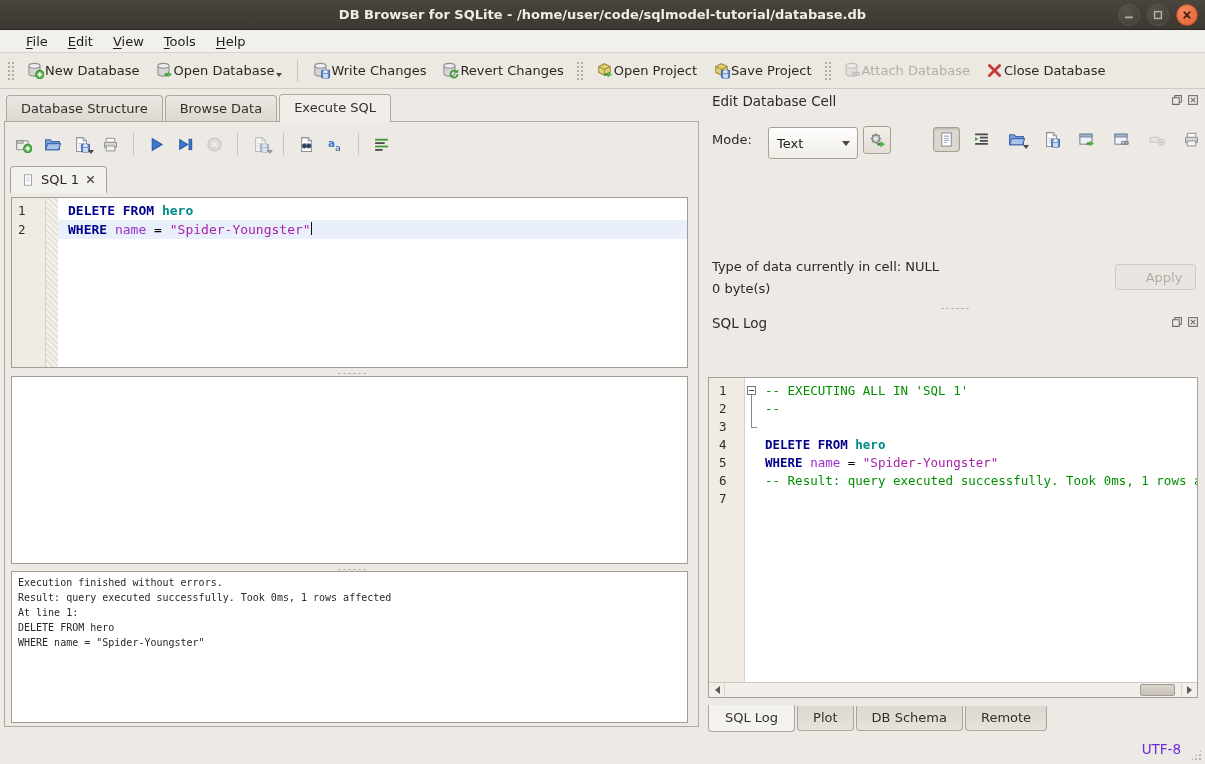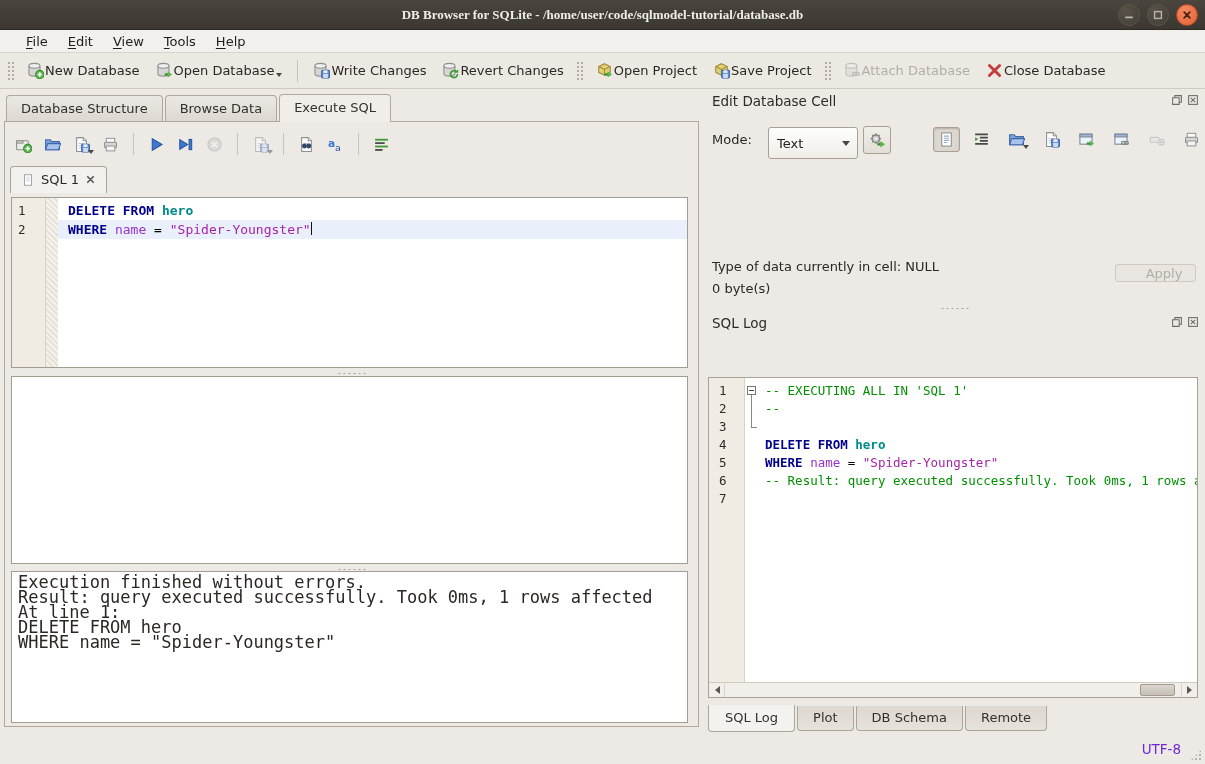--- a/index.html
+++ b/index.html
@@ -1,20 +1,20 @@
 <!DOCTYPE html>
 <html><head>
 <meta charset="utf-8">
 <style>
   * { margin:0; padding:0; box-sizing:border-box; }
   html,body { width:1205px; height:764px; overflow:hidden; }
   body { font-family:"DejaVu Sans","Liberation Sans",sans-serif; font-size:13px; background:#edeae5; color:#2b2824; }
 
   
-  .titlebar { position:relative; height:30px; background:linear-gradient(#4a453d,#3b3732); border-bottom:1px solid #2c2925;font-family:Liberation Serif, serif; }
+  .titlebar { position:relative; height:30px; background:linear-gradient(#4a453d,#3b3732); border-bottom:1px solid #2c2925; }
   .titlebar .title { position:absolute; left:0; right:0; top:0; height:30px; line-height:30px; text-align:center; color:#f0ede7; font-weight:bold; font-size:13px; }
   .win-controls { position:absolute; right:7px; top:4px; display:flex; gap:7px; }
   .win-btn { width:22px; height:22px; border-radius:50%; background:radial-gradient(circle at 35% 30%,#585248,#413d36); border:1px solid #5c564b; display:flex; align-items:center; justify-content:center; }
   .win-btn.close { background:radial-gradient(circle at 35% 30%,#f58a5e,#e25f35); border:1px solid #b64a26; }
 
   
   .menubar { height:23px; background:#f2f0ec; border-bottom:1px solid #d9d4cd; display:flex; align-items:center; padding-left:16px; }
   .menu-item { padding:2px 10px; color:#1f1d1a; }
   .menu-item u { text-underline-offset:2px; }
 
@@ -73,21 +73,21 @@
   .tk-id { color:#9932cc; }
   .tk-str { color:#a723a7; }
   .tk-cmt { color:#009100; }
   .tk-pl { color:#000; }
 
   .hsplit { position:absolute; left:0; right:0; height:6px; display:flex; align-items:center; justify-content:center; }
   .hsplit .dots { width:30px; height:3px; background-image:radial-gradient(#a9a296 0.9px,transparent 1.1px); background-size:5px 3px; }
   .s1 { top:248px; } .s2 { top:444px; }
 
   .results { position:absolute; left:6px; top:254px; right:10px; height:188px; border:1px solid #a49c91; background:#fff; }
-  .message { position:absolute; left:6px; top:449px; right:10px; height:152px; border:1px solid #a49c91; background:#fff; padding:3px 6px; font-family:"DejaVu Sans Mono","Liberation Mono",monospace; font-size:17px; line-height:15px; white-space:pre-line; overflow:hidden; }
+  .message { position:absolute; left:6px; top:449px; right:10px; height:152px; border:1px solid #a49c91; background:#fff; padding:3px 6px; font-family:"DejaVu Sans Mono","Liberation Mono",monospace; font-size:10px; line-height:15px; white-space:pre-line; overflow:hidden; }
 
   
   .dock-title { position:absolute; left:7px; font-size:13.5px; color:#2e2b27; }
   .dock-btns { position:absolute; right:5px; display:flex; gap:2px; }
   .dock-btn { width:14px; height:14px; display:flex; align-items:center; justify-content:center; }
 
   .combo { position:absolute; background:linear-gradient(#fefefd,#f0ede8); border:1px solid #a8a094; border-radius:3px; display:flex; align-items:center; }
   .combo .ct { flex:1; padding:0 8px; color:#222; }
   .combo .ca { width:22px; align-self:stretch; display:flex; align-items:center; justify-content:center; }
   .combo .ca::before { content:""; border:4px solid transparent; border-top:5px solid #4a463f; margin-top:5px; }
@@ -100,21 +100,21 @@
   .combo.mode { left:63px; top:2px; width:90px; height:32px; }
   .gear-btn { position:absolute; left:158px; top:1px; width:28px; height:28px; background:linear-gradient(#f2efe9,#e2ded6); border:1px solid #a8a094; border-radius:3px; display:flex; align-items:center; justify-content:center; }
   .cell-icons { position:absolute; left:228px; top:2px; display:flex; gap:8px; align-items:center; }
 
   .cell-box { position:absolute; left:10px; top:79px; width:471px; height:73px; border:1px solid #a9a197;
     background:linear-gradient(to right,#f0ece3 50px,#ffffff 50px); }
   .cell-null { position:absolute; left:4px; top:2px; font-size:13.5px; color:#0d0d0d; }
 
   .type-text { position:absolute; left:7px; top:170px; }
   .size-text { position:absolute; left:7px; top:192px; }
-  .apply-btn { left:410px; top:175px; width:81px; height:18px;padding-left:17px; }
+  .apply-btn { left:410px; top:175px; width:81px; height:26px;padding-left:17px; }
 
   .s3 { top:216px; }
   .dt1 { top:4px; } .db1 { top:4px; }
   .dt2 { top:226px; } .db2 { top:226px; }
 
   .log-controls { position:absolute; left:0; right:0; top:250px; height:31px; }
   .filter-label { position:absolute; left:7px; line-height:31px; }
   .combo.user { left:181px; top:1px; width:106px; height:29px; }
   .clear-btn { left:409px; top:1px; width:82px; height:29px; }
 

